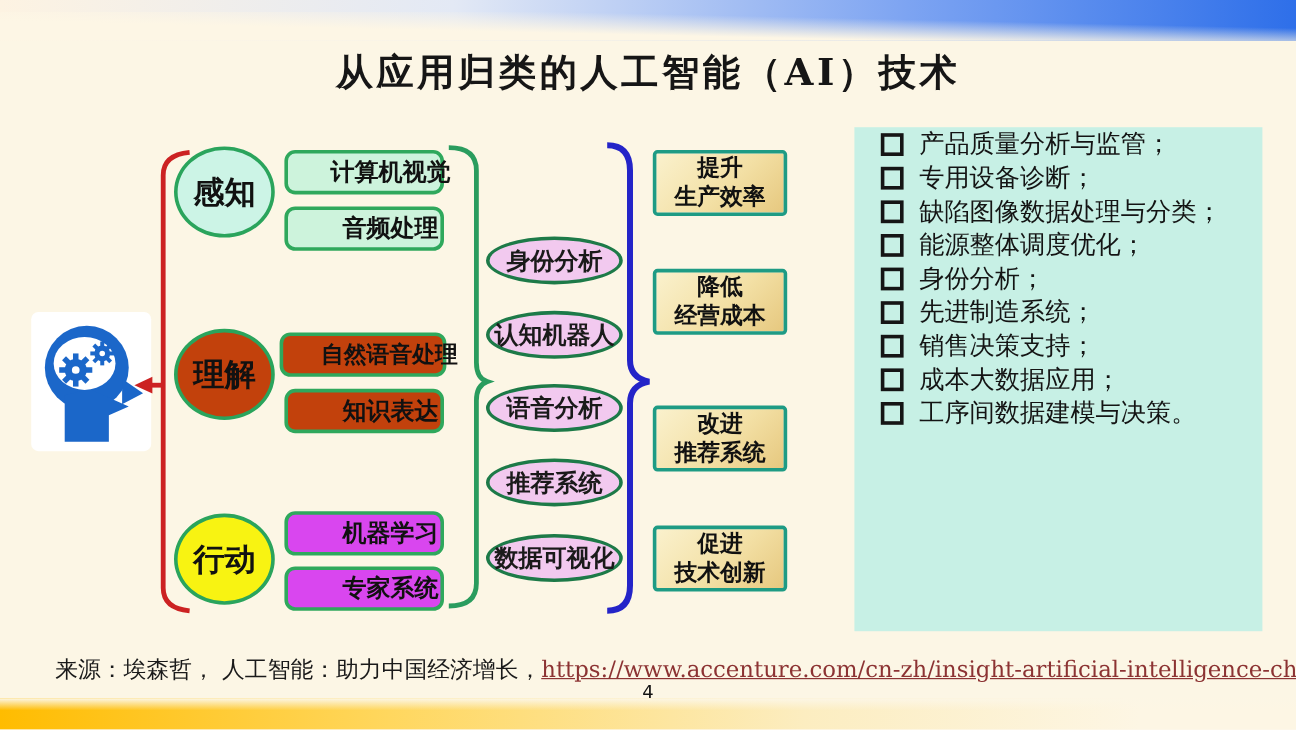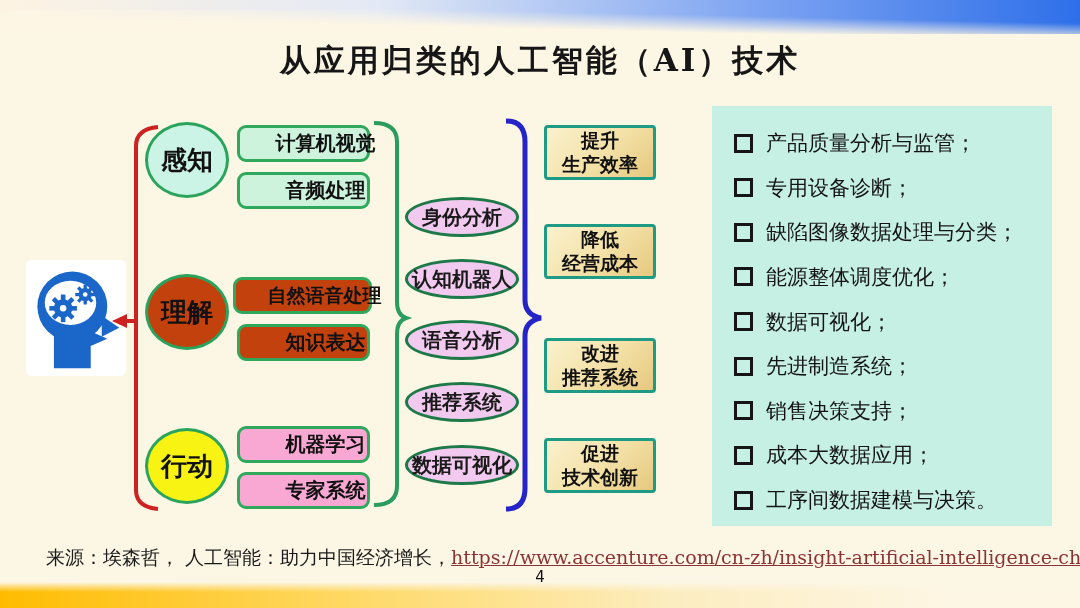--- a/index.html
+++ b/index.html
@@ -28,42 +28,42 @@
     justify-content:center;font-weight:bold;font-size:26px;color:#111;}
   .cat.perceive{top:122px;background:#ccf4e6;}
   .cat.understand{top:274px;background:#c2410c;}
   .cat.act{top:428px;background:#f8f312;align-items:center;}
   
   .tech{position:absolute;left:237px;width:133px;height:37px;border-radius:9px;
     border:3px solid #2fa85c;box-sizing:border-box;display:flex;align-items:center;
     justify-content:center;font-weight:bold;font-size:20px;white-space:nowrap;color:#111;padding-left:44px;}
   .tech.green{background:#cdf3dc;}
   .tech.ygreen{background:#c2410c;}
-  .tech.yellow{background:#f9a8d4;}
+  .tech.yellow{background:#d946ef;}
   .tech.t1{top:125px;} .tech.t2{top:172px;}
   .tech.t3{top:277px;left:233px;width:139px;font-size:19px;}
   .tech.t4{top:324px;} .tech.t5{top:426px;} .tech.t6{top:472px;}
   
   .app{position:absolute;left:405px;width:114px;height:40px;border-radius:50%;
     border:3px solid #1d7a48;box-sizing:border-box;background:#f2c9ef;
     display:flex;align-items:center;justify-content:center;font-weight:bold;
     font-size:20px;white-space:nowrap;color:#1a1a1a;}
   .app.a1{top:134px;} .app.a2{top:197px;} .app.a3{top:259px;}
   .app.a4{top:320px;} .app.a5{top:382px;} .app.a6{top:445px;}
   
   .benefit{position:absolute;left:544px;width:112px;height:55px;box-sizing:border-box;
     border:3px solid #1e9b84;border-radius:4px;
     background:linear-gradient(135deg,#faf1cd 0%,#f3e0a5 55%,#e6c87f 100%);
     display:flex;flex-direction:column;align-items:center;justify-content:center;
     font-weight:bold;font-size:19px;line-height:1.25;color:#111;white-space:nowrap;}
   .benefit.b1{top:125px;} .benefit.b2{top:224px;} .benefit.b3{top:338px;} .benefit.b4{top:438px;}
   
   .panel{position:absolute;left:712px;top:106px;width:340px;height:420px;
-    background:#c7f0e5;box-sizing:border-box;padding:23px 10px 12px 22px;
-    display:flex;flex-direction:column;justify-content:space-between;}
+    background:#c7f0e5;box-sizing:border-box;padding:0 10px 12px 22px;
+    display:flex;flex-direction:column;justify-content:flex-start;}
   .chk-row{display:flex;align-items:center;}
   .chk-box{width:13px;height:13px;border:3px solid #151515;box-sizing:content-box;
     margin-right:13px;flex-shrink:0;background:transparent;}
   .chk-label{font-size:21px;color:#141414;white-space:nowrap;}
   
   .brain-wrap{position:absolute;left:26px;top:260px;width:100px;height:116px;
     background:#ffffff;border-radius:6px;display:flex;align-items:center;justify-content:center;}
   
   .source{position:absolute;left:46px;top:545px;width:1010px;font-size:19px;
     font-family:"DejaVu Serif", serif;color:#1a1a1a;white-space:nowrap;}
@@ -177,21 +177,21 @@
     <div class="chk-row">
       <span class="chk-box"></span>
       <span class="chk-label">缺陷图像数据处理与分类；</span>
     </div>
     <div class="chk-row">
       <span class="chk-box"></span>
       <span class="chk-label">能源整体调度优化；</span>
     </div>
     <div class="chk-row">
       <span class="chk-box"></span>
-      <span class="chk-label">数据可视化；</span>
+      <span class="chk-label">身份分析；</span>
     </div>
     <div class="chk-row">
       <span class="chk-box"></span>
       <span class="chk-label">先进制造系统；</span>
     </div>
     <div class="chk-row">
       <span class="chk-box"></span>
       <span class="chk-label">销售决策支持；</span>
     </div>
     <div class="chk-row">

